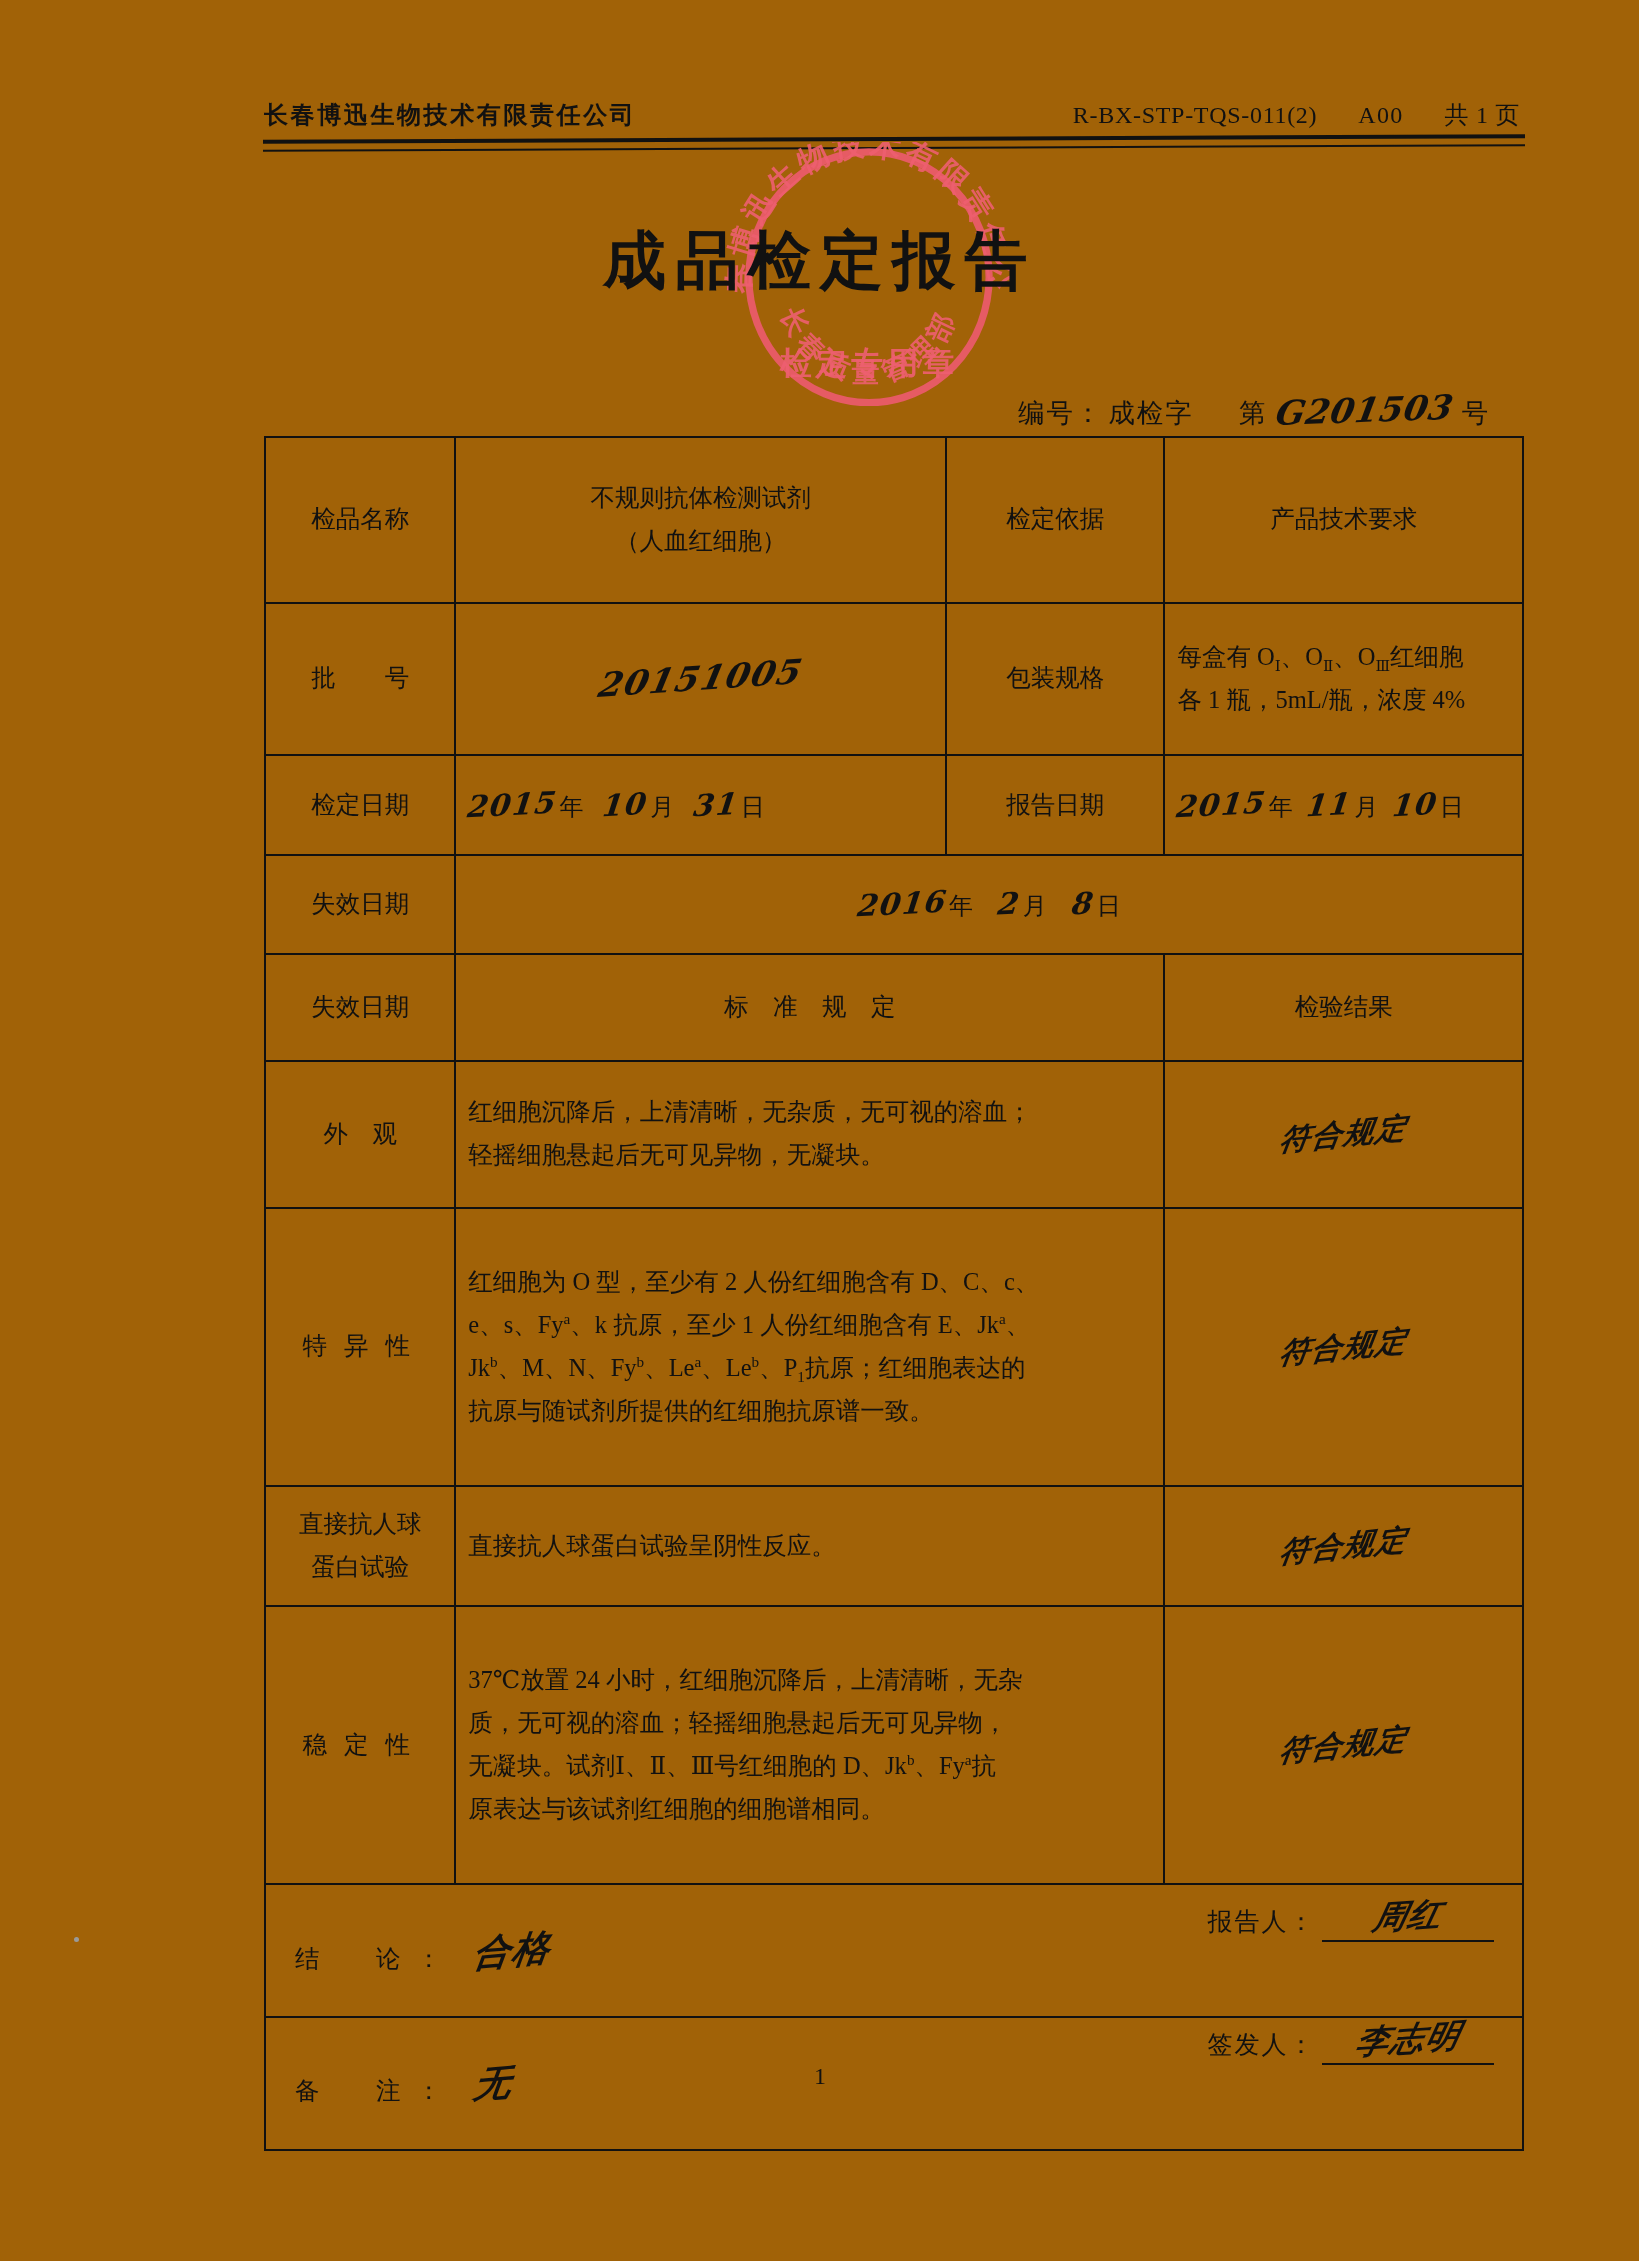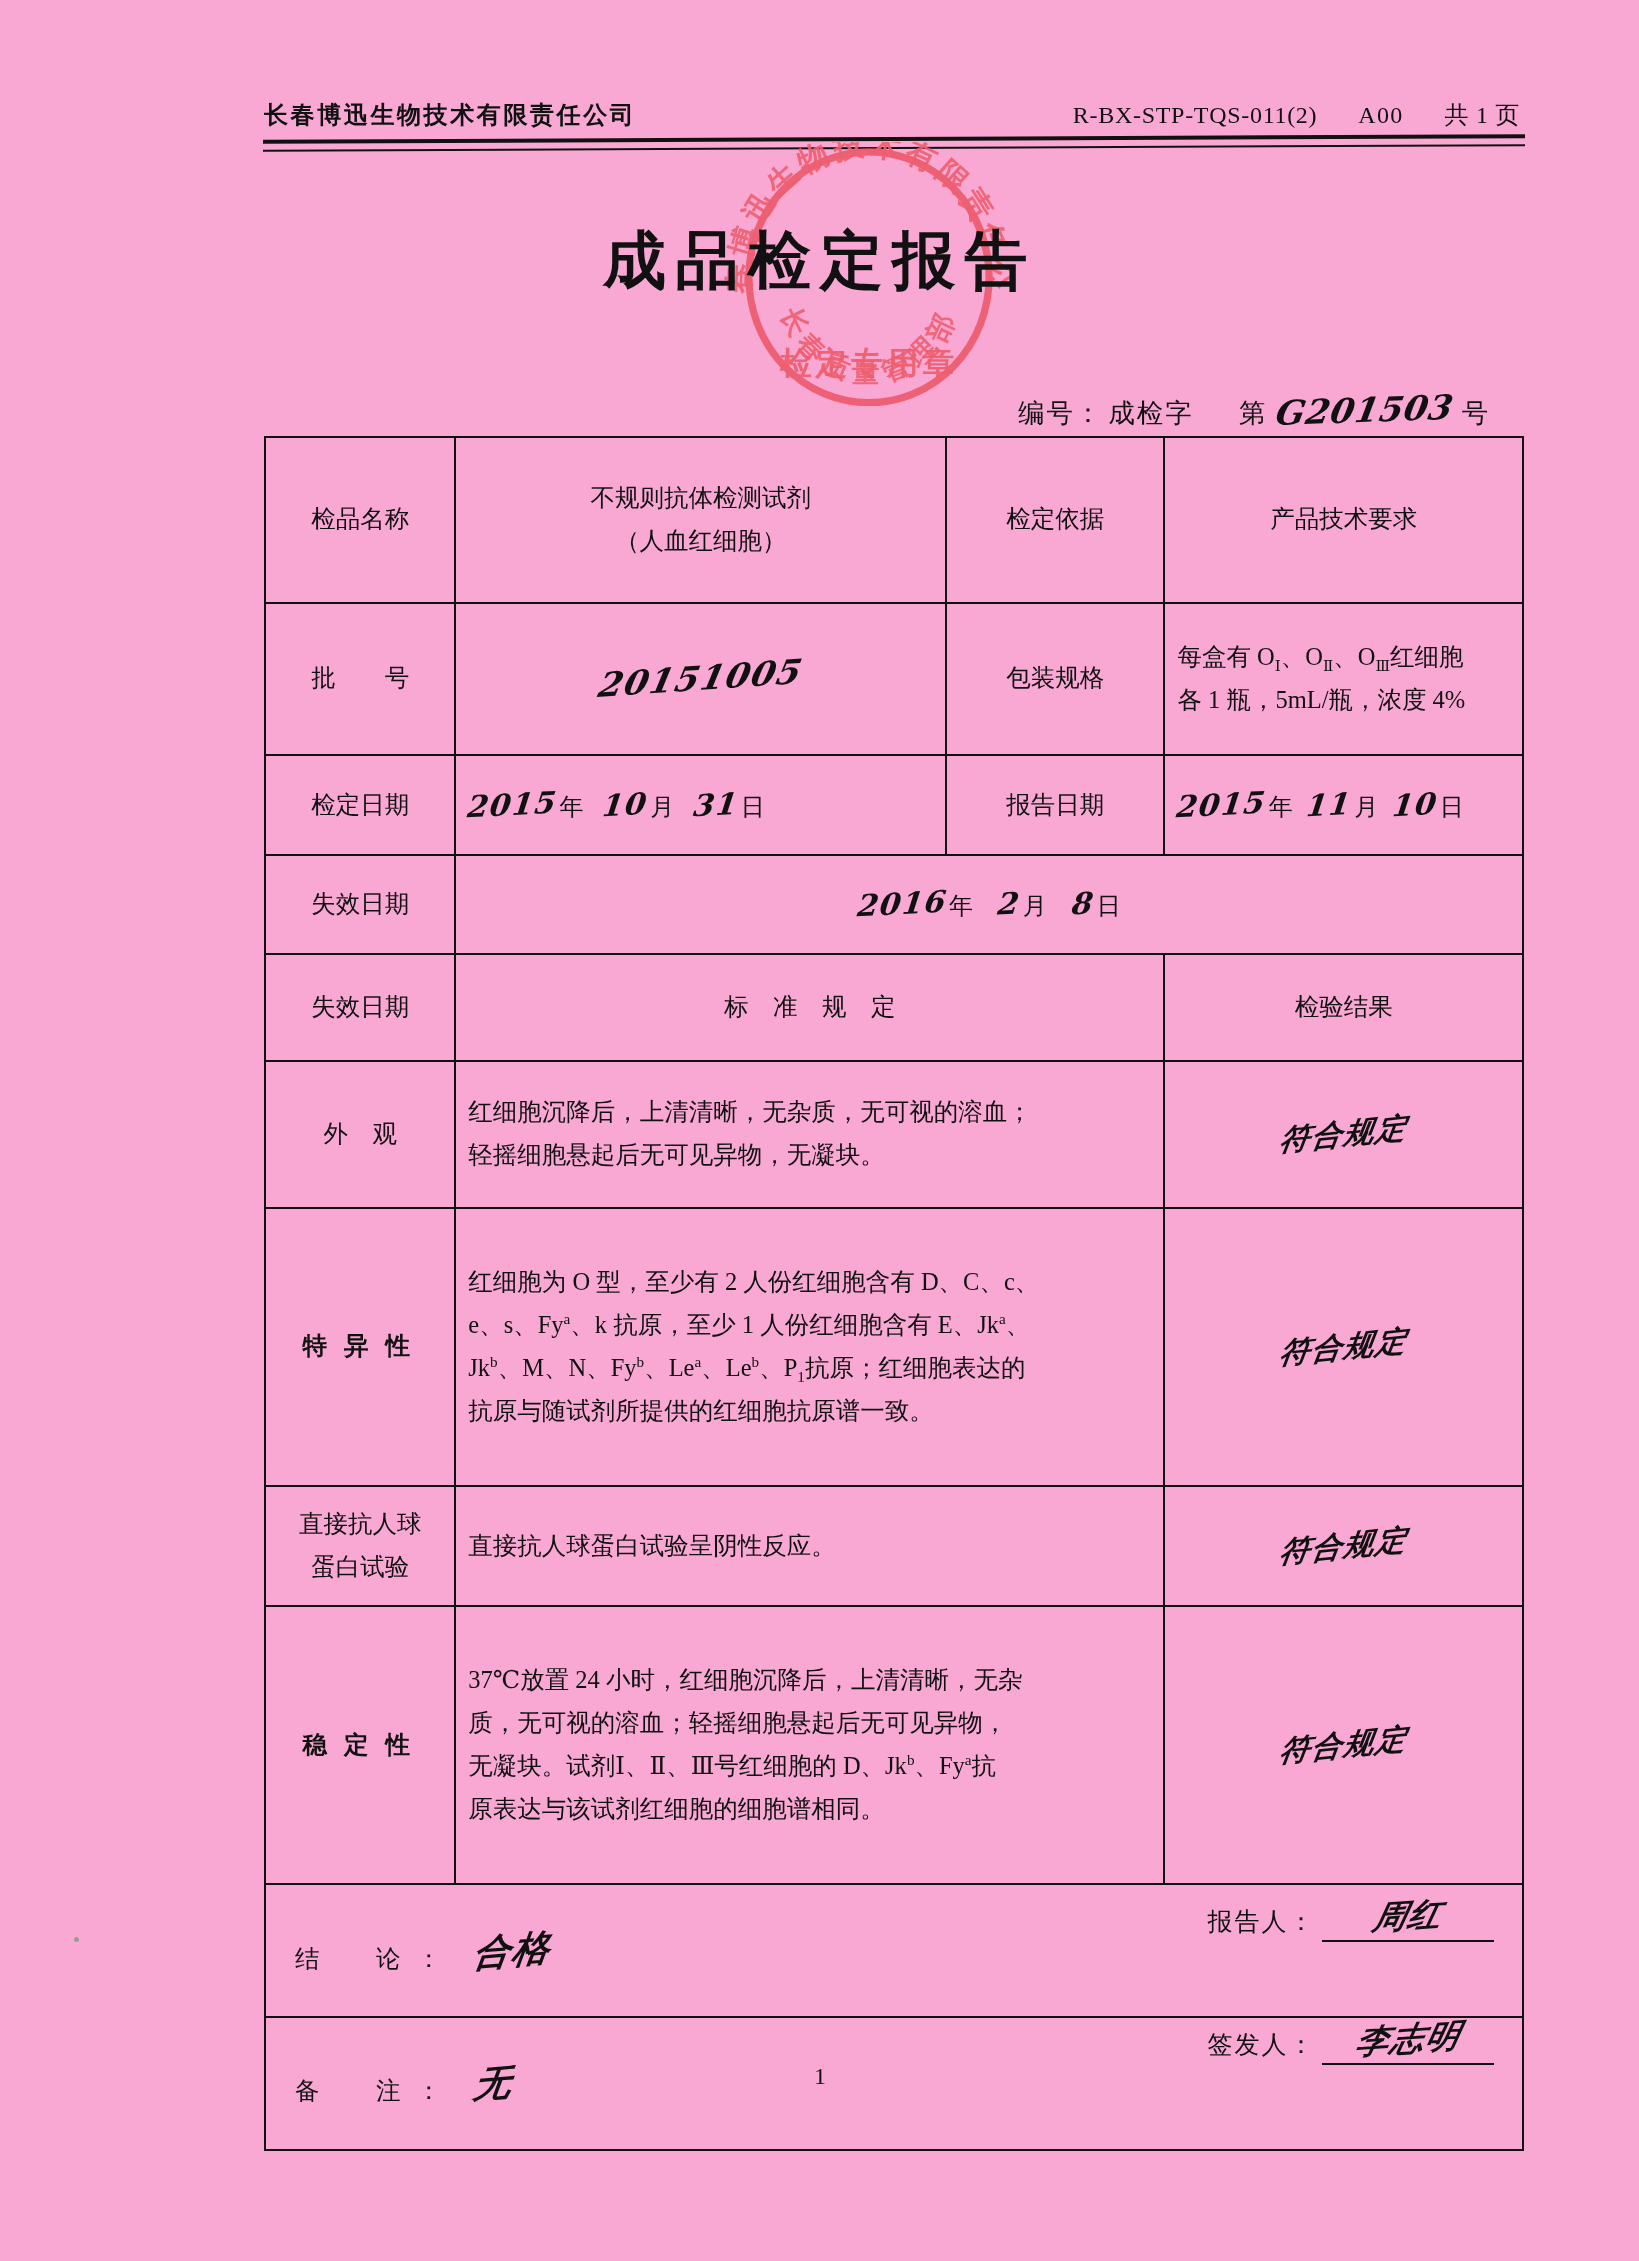--- a/index.html
+++ b/index.html
@@ -8,21 +8,21 @@
     background: #ffffff;
   }
   body {
     font-family: "Liberation Serif", "DejaVu Serif", serif;
     color: #111111;
   }
   .page {
     position: relative;
     width: 1640px;
     height: 2261px;
-    background: #f9a8d4;
+    background: #a16207;
     overflow: hidden;
   }
 
   
   .header-row {
     position: absolute;
     left: 264px;
     top: 99px;
     width: 1256px;
     display: flex;
@@ -124,21 +124,21 @@
     font-size: 24.5px;
     vertical-align: middle;
     line-height: 1.75;
   }
   .c-label { width: 164px; text-align: center; }
   .c-val1  { width: 423px; }
   .c-label2{ width: 188px; text-align: center; }
   .c-val2  { width: 309px; }
   .center  { text-align: center; }
 
-  .spec-title { text-align: left; letter-spacing: 17px; padding-left: 9.3px; font-weight: bold; }
+  .spec-title { text-align: left; letter-spacing: 17px; padding-left: 9.3px; }
   td.std  { font-size: 24px; line-height: 2.0; padding: 17px 14.5px; }
 
   
   .hand {
     font-family: "DejaVu Serif", serif;
     font-style: italic;
     font-weight: 600;
     letter-spacing: 1.3px;
     display: inline-block;
     transform: skewX(-10deg) rotate(-3deg);

